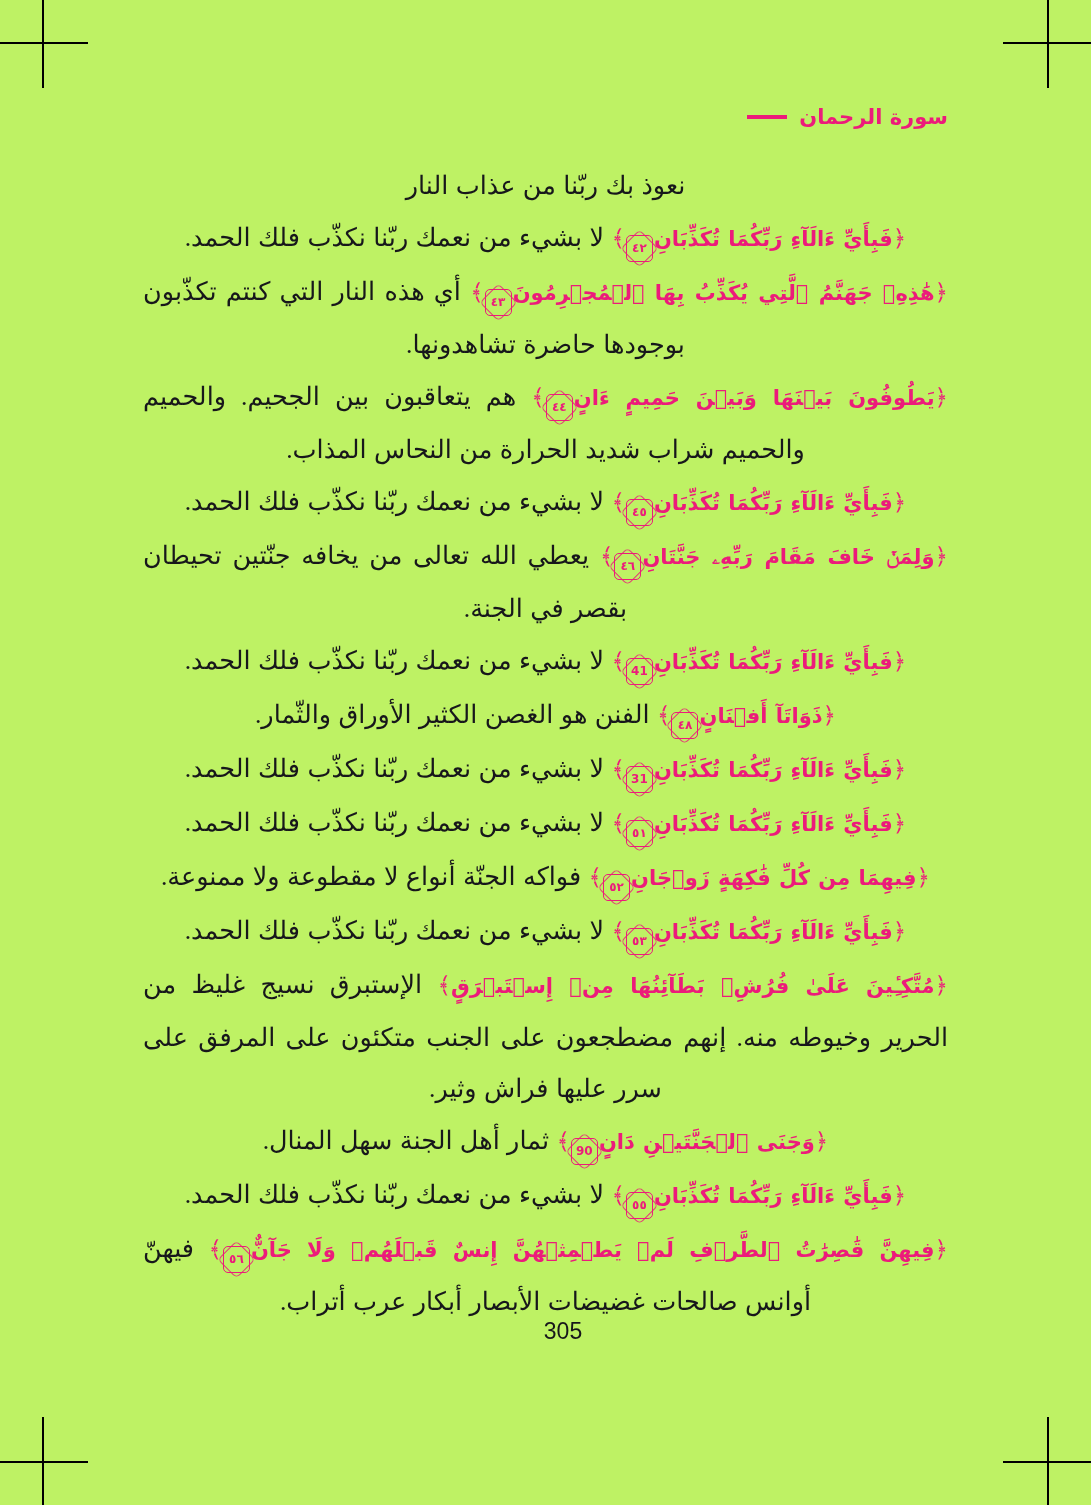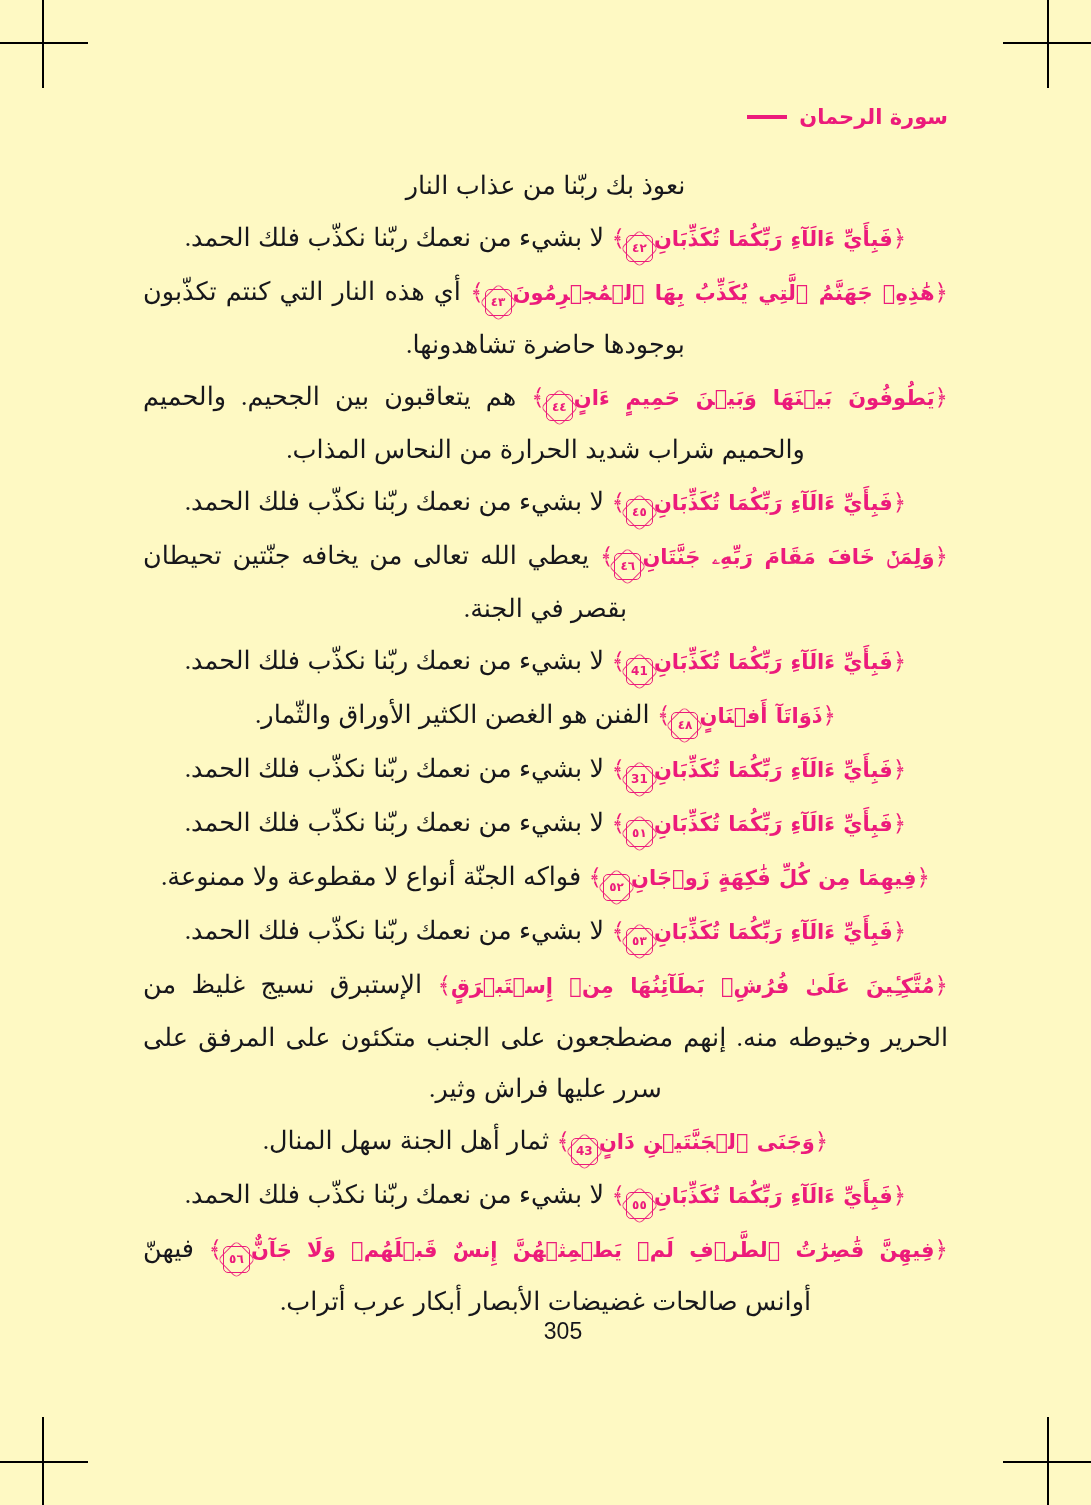--- a/index.html
+++ b/index.html
@@ -5,21 +5,21 @@
   html, body {
     margin: 0;
     padding: 0;
     background: #ffffff;
   }
 
   #page {
     position: relative;
     width: 1091px;
     height: 1505px;
-    background: #fef9c3;
+    background: #bef264;
     overflow: hidden;
     font-family: "Liberation Serif", "DejaVu Serif", serif;
   }
 
   
   .crop {
     position: absolute;
     background: #000000;
   }
   .crop.v { width: 2px; height: 88px; }
@@ -197,20 +197,20 @@
       <p class="para" id="p-44"><span class="ayah"><span class="brk">﴿</span><span>يَطُوفُونَ بَيۡنَهَا وَبَيۡنَ حَمِيمٍ ءَانٍ</span><span class="ayah-num"><span class="n">٤٤</span></span><span class="brk">﴾</span></span> <span class="tafsir">هم يتعاقبون بين الجحيم. والحميم والحميم شراب شديد الحرارة من النحاس المذاب.</span></p>
       <p class="para" id="p-45"><span class="ayah"><span class="brk">﴿</span><span>فَبِأَيِّ ءَالَآءِ رَبِّكُمَا تُكَذِّبَانِ</span><span class="ayah-num"><span class="n">٤٥</span></span><span class="brk">﴾</span></span> <span class="tafsir">لا بشيء من نعمك ربّنا نكذّب فلك الحمد.</span></p>
       <p class="para" id="p-46"><span class="ayah"><span class="brk">﴿</span><span>وَلِمَنۡ خَافَ مَقَامَ رَبِّهِۦ جَنَّتَانِ</span><span class="ayah-num"><span class="n">٤٦</span></span><span class="brk">﴾</span></span> <span class="tafsir">يعطي الله تعالى من يخافه جنّتين تحيطان بقصر في الجنة.</span></p>
       <p class="para" id="p-47"><span class="ayah"><span class="brk">﴿</span><span>فَبِأَيِّ ءَالَآءِ رَبِّكُمَا تُكَذِّبَانِ</span><span class="ayah-num"><span class="n">41</span></span><span class="brk">﴾</span></span> <span class="tafsir">لا بشيء من نعمك ربّنا نكذّب فلك الحمد.</span></p>
       <p class="para" id="p-48"><span class="ayah"><span class="brk">﴿</span><span>ذَوَاتَآ أَفۡنَانٍ</span><span class="ayah-num"><span class="n">٤٨</span></span><span class="brk">﴾</span></span> <span class="tafsir">الفنن هو الغصن الكثير الأوراق والثّمار.</span></p>
       <p class="para" id="p-49"><span class="ayah"><span class="brk">﴿</span><span>فَبِأَيِّ ءَالَآءِ رَبِّكُمَا تُكَذِّبَانِ</span><span class="ayah-num"><span class="n">31</span></span><span class="brk">﴾</span></span> <span class="tafsir">لا بشيء من نعمك ربّنا نكذّب فلك الحمد.</span></p>
       <p class="para" id="p-51"><span class="ayah"><span class="brk">﴿</span><span>فَبِأَيِّ ءَالَآءِ رَبِّكُمَا تُكَذِّبَانِ</span><span class="ayah-num"><span class="n">٥١</span></span><span class="brk">﴾</span></span> <span class="tafsir">لا بشيء من نعمك ربّنا نكذّب فلك الحمد.</span></p>
       <p class="para" id="p-52"><span class="ayah"><span class="brk">﴿</span><span>فِيهِمَا مِن كُلِّ فَٰكِهَةٍ زَوۡجَانِ</span><span class="ayah-num"><span class="n">٥٢</span></span><span class="brk">﴾</span></span> <span class="tafsir">فواكه الجنّة أنواع لا مقطوعة ولا ممنوعة.</span></p>
       <p class="para" id="p-53"><span class="ayah"><span class="brk">﴿</span><span>فَبِأَيِّ ءَالَآءِ رَبِّكُمَا تُكَذِّبَانِ</span><span class="ayah-num"><span class="n">٥٣</span></span><span class="brk">﴾</span></span> <span class="tafsir">لا بشيء من نعمك ربّنا نكذّب فلك الحمد.</span></p>
       <p class="para" id="p-istabraq"><span class="ayah"><span class="brk">﴿</span><span>مُتَّكِـِٔينَ عَلَىٰ فُرُشِۭ بَطَآئِنُهَا مِنۡ إِسۡتَبۡرَقٍ</span><span class="brk">﴾</span></span> <span class="tafsir">الإستبرق نسيج غليظ من الحرير وخيوطه منه. إنهم مضطجعون على الجنب متكئون على المرفق على سرر عليها فراش وثير.</span></p>
-      <p class="para" id="p-54"><span class="ayah"><span class="brk">﴿</span><span>وَجَنَى ٱلۡجَنَّتَيۡنِ دَانٍ</span><span class="ayah-num"><span class="n">43</span></span><span class="brk">﴾</span></span> <span class="tafsir">ثمار أهل الجنة سهل المنال.</span></p>
+      <p class="para" id="p-54"><span class="ayah"><span class="brk">﴿</span><span>وَجَنَى ٱلۡجَنَّتَيۡنِ دَانٍ</span><span class="ayah-num"><span class="n">90</span></span><span class="brk">﴾</span></span> <span class="tafsir">ثمار أهل الجنة سهل المنال.</span></p>
       <p class="para" id="p-55"><span class="ayah"><span class="brk">﴿</span><span>فَبِأَيِّ ءَالَآءِ رَبِّكُمَا تُكَذِّبَانِ</span><span class="ayah-num"><span class="n">٥٥</span></span><span class="brk">﴾</span></span> <span class="tafsir">لا بشيء من نعمك ربّنا نكذّب فلك الحمد.</span></p>
       <p class="para" id="p-56"><span class="ayah"><span class="brk">﴿</span><span>فِيهِنَّ قَٰصِرَٰتُ ٱلطَّرۡفِ لَمۡ يَطۡمِثۡهُنَّ إِنسٌ قَبۡلَهُمۡ وَلَا جَآنٌّ</span><span class="ayah-num"><span class="n">٥٦</span></span><span class="brk">﴾</span></span> <span class="tafsir">فيهنّ أوانس صالحات غضيضات الأبصار أبكار عرب أتراب.</span></p>
     </div>
 
   <div id="folio">305</div>
 
 </div>
 
 </body></html>

